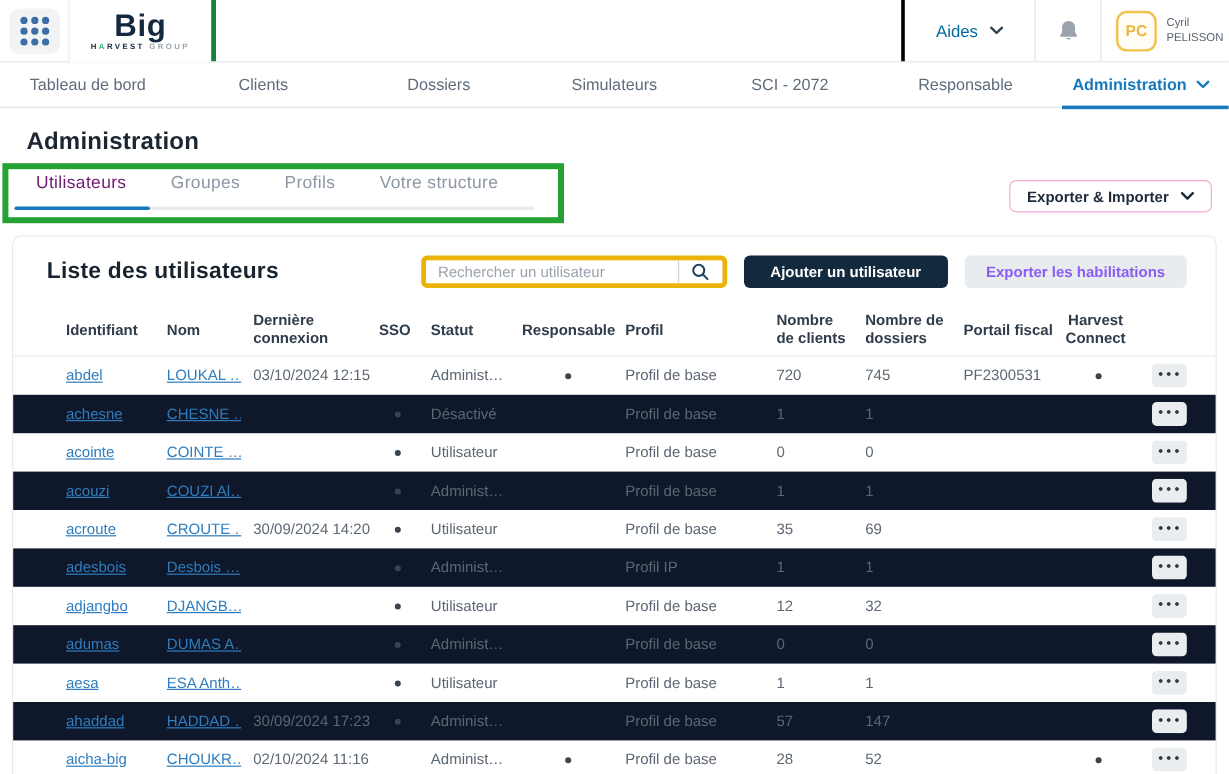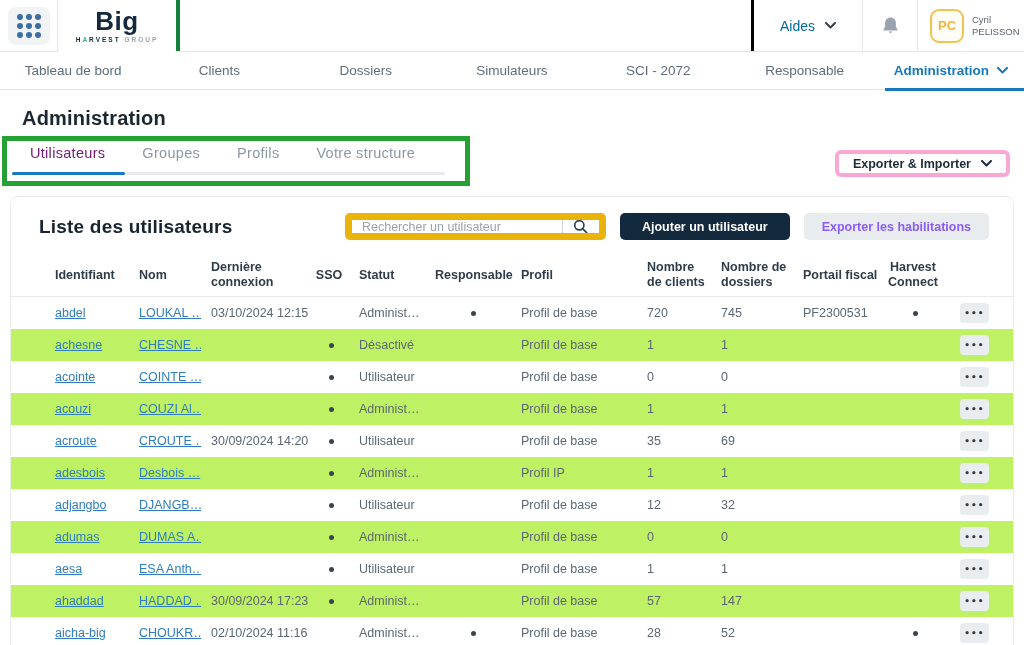--- a/index.html
+++ b/index.html
@@ -43,51 +43,51 @@
   .page-title { margin:17px 0 0 22px; font-size:20px; font-weight:bold; color:#1c2631; letter-spacing:.2px; }
   .tabs-row { position:relative; height:34px; margin-top:11px; }
   .tabs { display:flex; gap:37px; margin-left:30px; padding-top:4px; }
   .tab { font-size:14.5px; color:#8d97a3; cursor:pointer; letter-spacing:.3px; }
   .tab.active { color:#701a75; }
   .tab-track { position:absolute; left:12px; bottom:0; width:433px; height:3px; background:#e8eaed; border-radius:2px; }
   .tab-track-active { position:absolute; left:12px; bottom:0; width:113px; height:3px; background:#1779be; border-radius:2px; }
   .annotation-box { position:absolute; left:2px; top:136px; width:468px; height:50px;
     border:5px solid #25a233; pointer-events:none; z-index:5; }
   .export-import-btn { position:absolute; top:150px; right:14px; height:27px; background:#fff;
-    border:4px solid #f9a8d4; border-radius:6px; padding:0 14px; display:flex; align-items:center; gap:10px;
+    border:1px solid #f9a8d4; border-radius:6px; padding:0 14px; display:flex; align-items:center; gap:10px;
     font-size:12.5px; font-weight:bold; color:#1d2b3a; cursor:pointer;justify-content:space-between; }
 
   
   .card { position:absolute; left:10px; right:10px; top:196px; bottom:-10px;
     background:#fff; border:1px solid #ebebeb; border-radius:8px 8px 0 0; }
   .card-head { display:flex; align-items:center; padding:16px 24px 10px 28px; }
   .card-title { font-size:19px; font-weight:bold; color:#17242f; letter-spacing:.2px; }
   .card-head-right { margin-left:auto; display:flex; align-items:center; gap:14px; }
-  .search-group { display:flex; height:27px; border:7px solid #eab308; border-radius:5px; overflow:hidden; background:#fff; }
+  .search-group { display:flex; height:27px; border:4px solid #eab308; border-radius:5px; overflow:hidden; background:#fff; }
   .search-input { width:210px; border:none; outline:none; padding:0 10px; font-size:12.5px;
     font-family:"Liberation Sans", sans-serif; color:#33404d; }
   .search-input::placeholder { color:#9aa3ad; }
   .search-btn { width:37px; border:none; border-left:1px solid #cdd2d7; background:#fff;
     display:flex; align-items:center; justify-content:center; cursor:pointer; }
   .btn-dark { height:27px; background:#13293e; color:#fff; border:none; border-radius:5px;
     padding:0 22px; font-size:12.5px; font-weight:bold; font-family:"Liberation Sans", sans-serif; cursor:pointer; }
   .btn-light { height:27px; background:#e8ecef; color:#8b5cf6; border:none; border-radius:5px;
     padding:0 18px; font-size:12.5px; font-weight:bold; font-family:"Liberation Sans", sans-serif; cursor:pointer; }
 
   
   .tbl { margin-top:4px; }
   .thead-row, .tr { display:grid;
     grid-template-columns:84px 72px 112px 36px 86px 76px 126px 74px 82px 90px 64px 1fr;
     padding-left:34px; align-items:center; }
   .thead-row { min-height:43px; border-bottom:1px solid #e8eaec; }
   .th { font-size:12.5px; font-weight:bold; color:#2f3c4a; line-height:1.2; padding:6px 4px 6px 10px; }
   .th.center, .td.center { text-align:center; padding-left:0; }
   .th-id { display:flex; align-items:center; gap:12px; cursor:pointer; }
   .tr { height:32px; }
-  .tr.alt { background:#bef264; }
+  .tr.alt { background:#0f172a; }
   .td { font-size:12.5px; color:#5c6773; padding-left:10px; white-space:nowrap; overflow:hidden; }
   .td a { color:#2f7dbe; text-decoration:underline; cursor:pointer; }
   .dot { display:inline-block; width:5px; height:5px; border-radius:50%; background:#39444e; vertical-align:middle; }
   .c-actions { text-align:right; padding-right:24px; }
   .more-btn { width:29px; height:20px; background:#e9edf0; border:none; border-radius:4px;
     color:#2e3b49; font-weight:bold; font-size:9px; letter-spacing:1px; cursor:pointer;
     font-family:"DejaVu Sans", sans-serif; line-height:1; }
   svg { display:block; }
 </style>
 </head>

